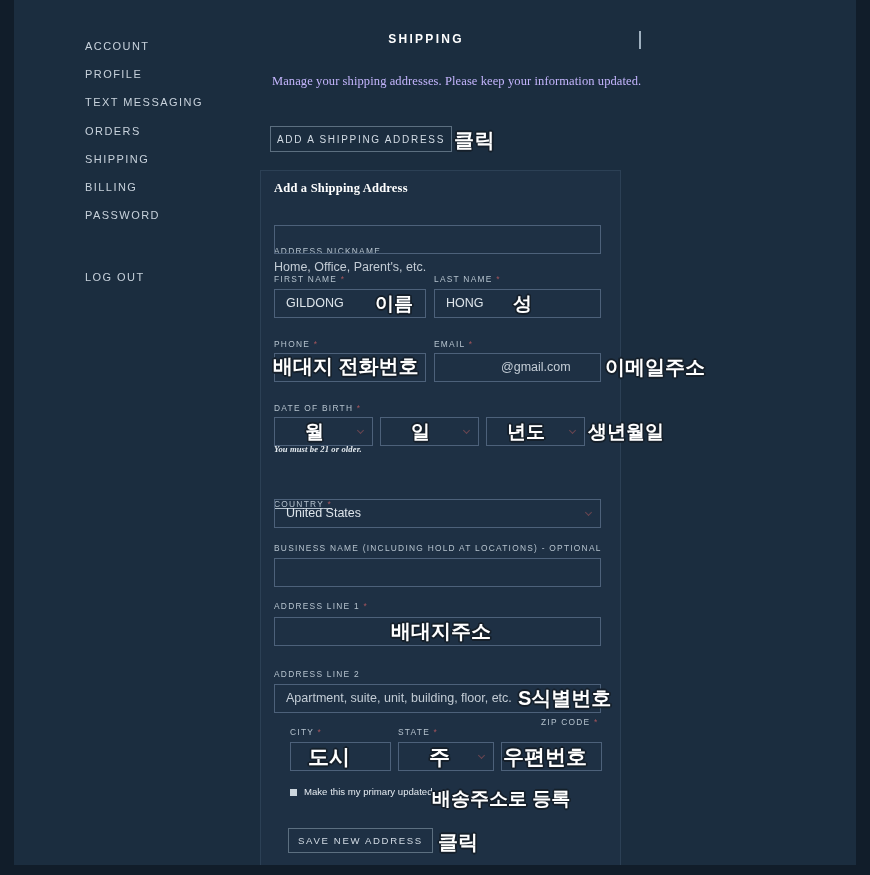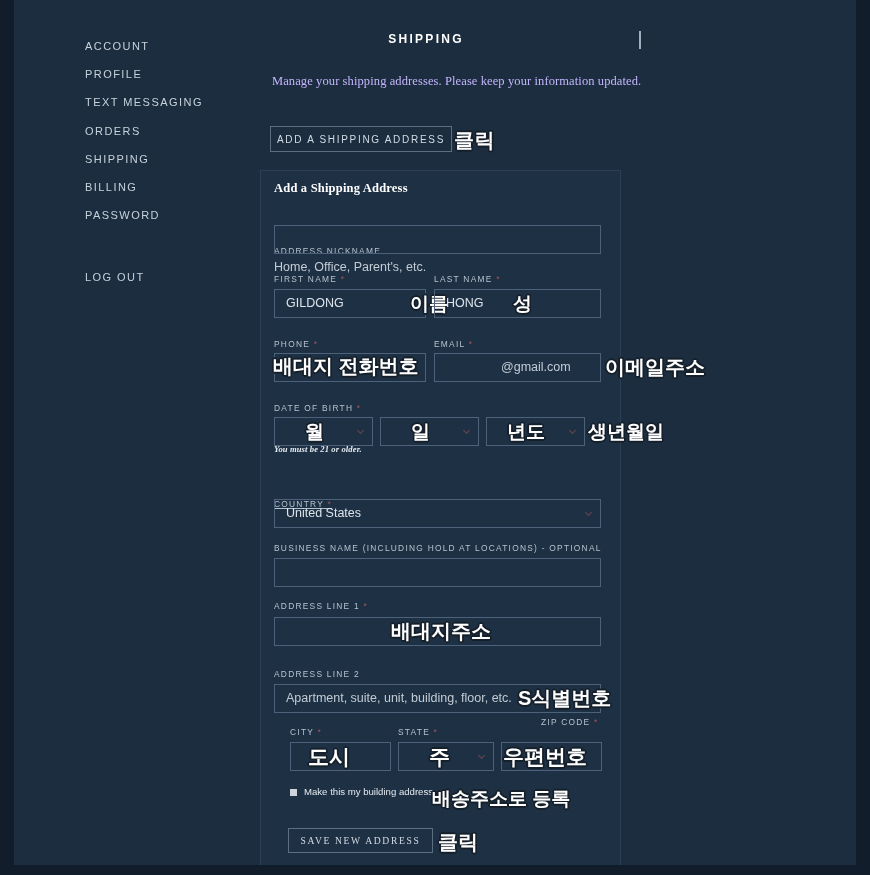--- a/index.html
+++ b/index.html
@@ -214,21 +214,20 @@
     height: 25px;
     border: 1px solid #5c6f80;
     color: #d2dbe4;
     font-size: 9.6px;
     letter-spacing: 1.65px;
     display: flex;
     align-items: center;
     justify-content: center;
     background: transparent;
     cursor: pointer;
-    font-family: Liberation Serif, serif;
   }
 </style>
 </head>
 <body>
 
 <div id="page">
 
   <nav id="sidebar">
     <div class="nav-item">ACCOUNT</div>
     <div class="nav-item">PROFILE</div>
@@ -258,21 +257,21 @@
     </div>
     <div class="fld-box" style="left:28px; top:225px; width:327px;"></div>
     <div class="fld-ph" style="left:28px; top:225px;margin-top:28px;">Home, Office, Parent's, etc.</div>
 
     <div class="fld-label" style="left:28px; top:274px;">
       <span>FIRST NAME</span>
       <span class="req">*</span>
     </div>
     <div class="fld-box" style="left:28px; top:289px; width:152px;"></div>
     <div class="fld-text" style="left:40px; top:289px;">GILDONG</div>
-    <div class="kr" style="left:129px; top:291px; font-size:19px;margin-left:35px;">이름</div>
+    <div class="kr" style="left:129px; top:291px; font-size:19px;">이름</div>
 
     <div class="fld-label" style="left:188px; top:274px;">
       <span>LAST NAME</span>
       <span class="req">*</span>
     </div>
     <div class="fld-box" style="left:188px; top:289px; width:167px;"></div>
     <div class="fld-text" style="left:200px; top:289px;">HONG</div>
     <div class="kr" style="left:267px; top:291px; font-size:19px;">성</div>
 
     <div class="fld-label" style="left:28px; top:339px;">
@@ -353,20 +352,20 @@
     <div class="kr" style="left:183px; top:743px; font-size:21px;">주</div>
 
     <div class="fld-label" style="left:255px; top:717px;margin-left:40px;">
       <span>ZIP CODE</span>
       <span class="req">*</span>
     </div>
     <div class="fld-box" style="left:255px; top:742px; width:101px;"></div>
     <div class="kr" style="left:257px; top:743px; font-size:21px;">우편번호</div>
 
     <div id="chk-box"></div>
-    <div id="chk-label">Make this my building address</div>
+    <div id="chk-label">Make this my primary updated</div>
     <div class="kr" style="left:186px; top:786px; font-size:19px;">배송주소로  등록</div>
 
     <div id="save-btn">SAVE NEW ADDRESS</div>
     <div class="kr" style="left:192px; top:829px; font-size:20px;">클릭</div>
 
   </div>
 </div>
 
 </body></html>

